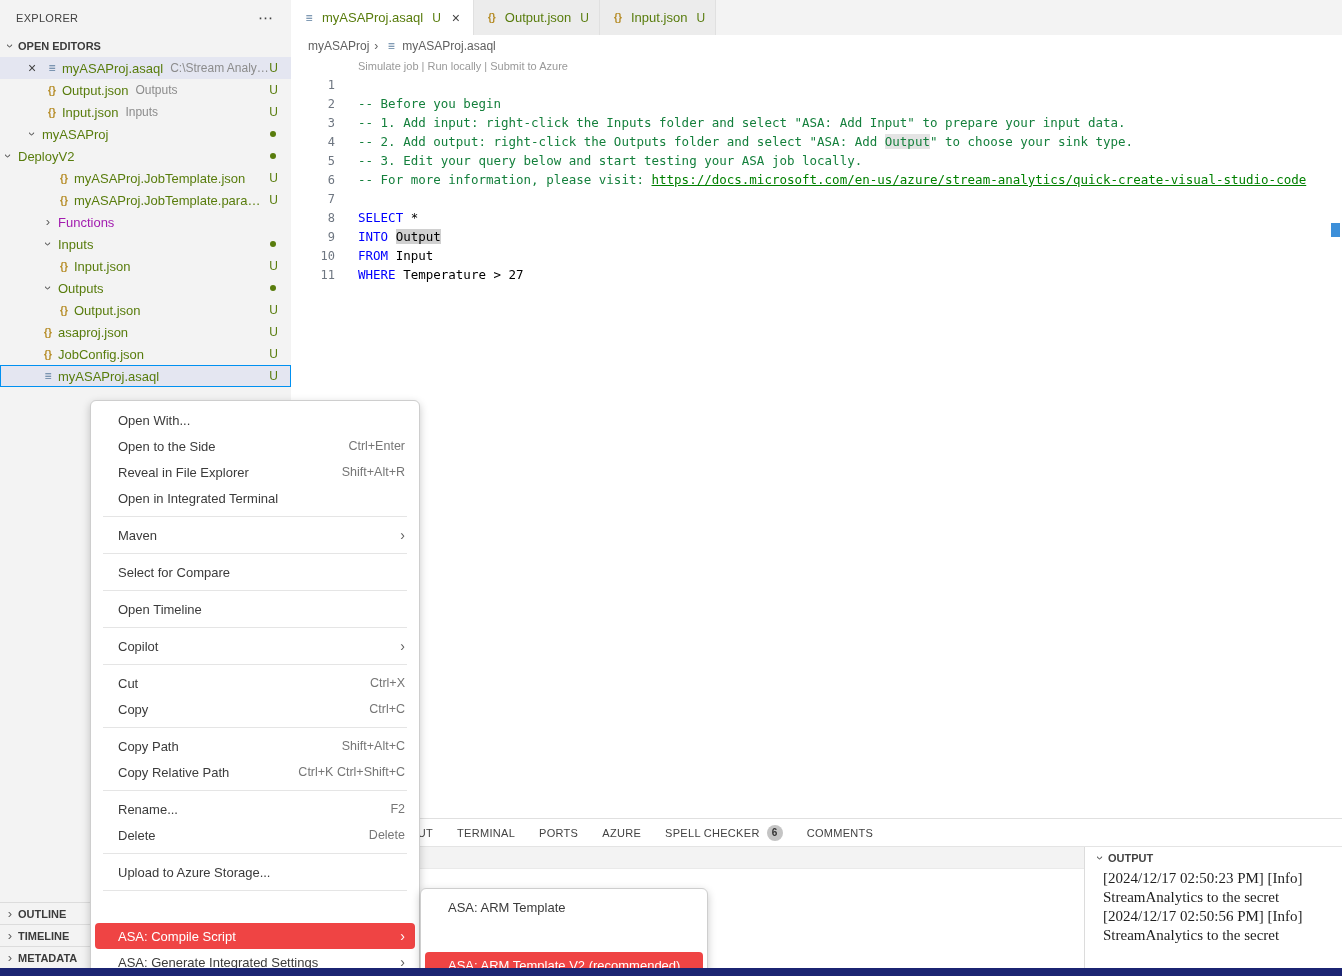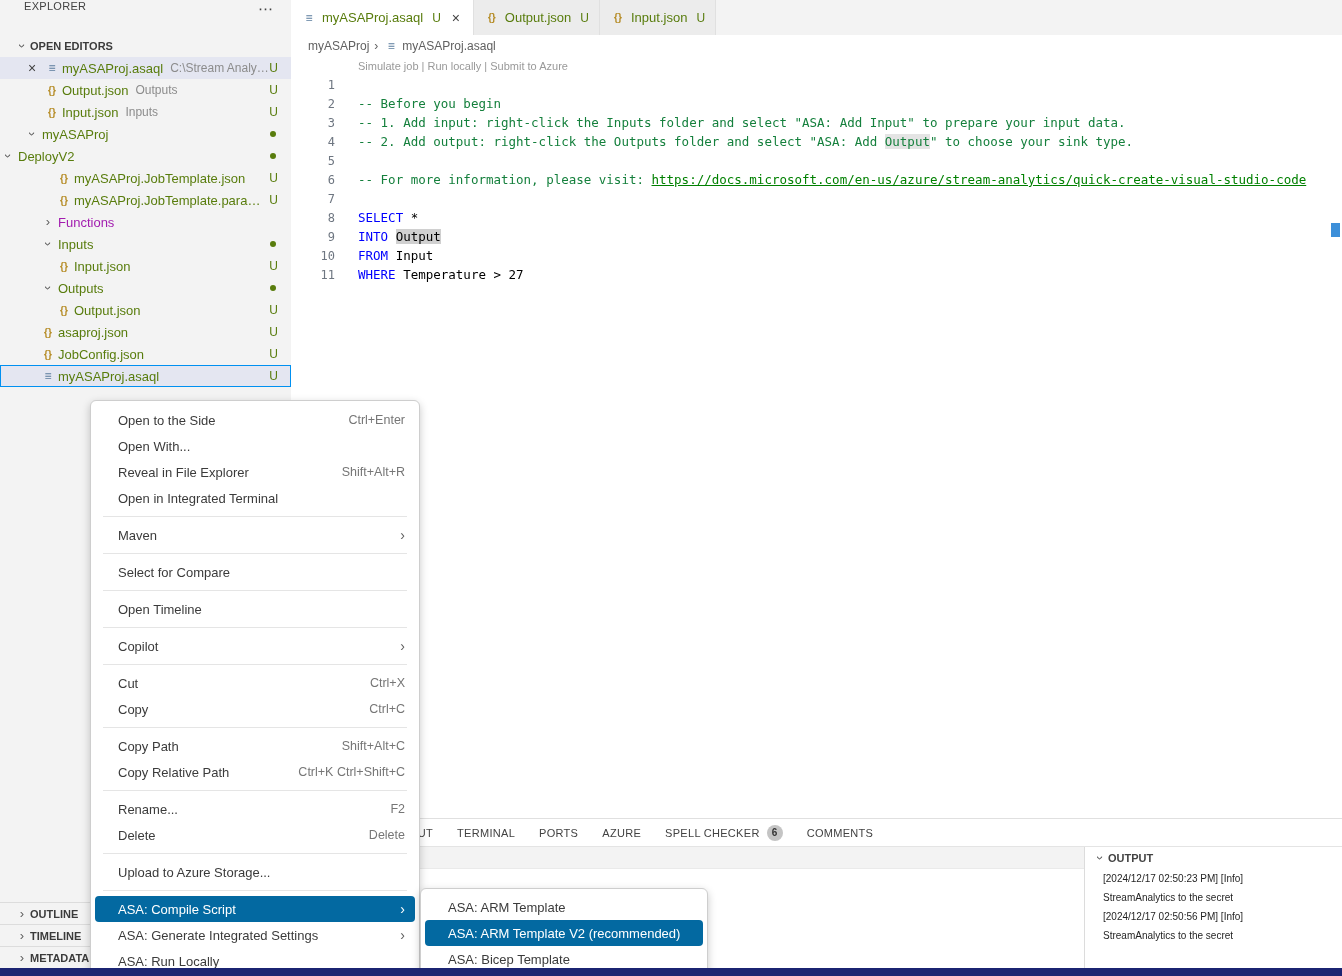--- a/index.html
+++ b/index.html
@@ -1,24 +1,24 @@
 <!DOCTYPE html>
 <html><head>
 <meta charset="utf-8">
 <style>
   *{margin:0;padding:0;box-sizing:border-box;}
   html,body{width:1342px;height:976px;}
   body{position:relative;overflow:hidden;font-family:"Liberation Sans",sans-serif;font-size:13px;color:#3b3b3b;background:#fff;}
 
   
   .sidebar{position:absolute;left:0;top:0;width:291px;height:968px;background:#f3f3f3;z-index:1;}
-  .sb-titlebar{height:35px;display:flex;padding:0 18px 0 24px;}
+  .sb-titlebar{height:35px;display:flex;align-items:center;padding:0 18px 0 16px;}
   .sb-title{font-size:11px;color:#424242;letter-spacing:.3px;}
   .sb-more{margin-left:auto;color:#424242;font-size:15px;cursor:pointer;}
-  .sb-section{height:22px;display:flex;align-items:center;font-size:11px;font-weight:bold;color:#3b3b3b;padding-left:14px;cursor:pointer;}
+  .sb-section{height:22px;display:flex;align-items:center;font-size:11px;font-weight:bold;color:#3b3b3b;padding-left:2px;cursor:pointer;}
   .chev{display:inline-block;width:16px;min-width:16px;text-align:center;color:#5f5f5f;font-size:13px;font-weight:normal;line-height:16px;}
   .chev.down{transform:rotate(90deg);}
   .oe-row{height:22px;display:flex;align-items:center;padding-left:28px;cursor:pointer;}
   .oe-row.active{background:#e4e6f1;}
   .oe-close{width:16px;min-width:16px;color:#424242;font-size:14px;cursor:pointer;}
   .oe-close.hidden{visibility:hidden;}
   .ficon{display:inline-block;width:16px;min-width:16px;text-align:center;font-size:10px;font-weight:bold;}
   .ficon.json{color:#b58b24;}
   .ficon.asaql{color:#5b7e9e;font-size:12px;font-weight:normal;}
   .untracked{color:#587c0c;}
@@ -62,32 +62,32 @@
   
   .panel{position:absolute;left:0;top:818px;width:1051px;height:150px;background:#fff;border-top:1px solid #e0e0e0;}
   .panel-tabs{height:28px;display:flex;align-items:center;padding-left:95px;gap:24px;border-bottom:1px solid #e4e4e4;}
   .panel-tab{display:flex;align-items:center;font-size:11px;color:#424242;letter-spacing:.3px;height:100%;cursor:pointer;}
   .pt-badge{min-width:16px;height:16px;border-radius:9px;background:#c4c4c4;color:#333;font-size:10px;display:inline-flex;align-items:center;justify-content:center;margin-left:7px;padding:0 4px;font-weight:bold;}
   .panel-content{display:flex;height:121px;}
   .panel-left{flex:1;border-right:1px solid #dcdcdc;}
   .panel-left-header{height:22px;background:#f3f3f3;border-bottom:1px solid #eaeaea;}
   .output-pane{width:257px;}
   .output-header{height:22px;display:flex;align-items:center;font-size:11px;font-weight:bold;color:#424242;padding-left:7px;cursor:pointer;}
-  .out-lines{font-family:Liberation Sans, sans-serif;font-size:10px;color:#1f1f1f;line-height:19px;padding-left:18px;white-space:pre;overflow:hidden;}
+  .out-lines{font-family:Liberation Serif, serif;font-size:15px;color:#1f1f1f;line-height:19px;padding-left:18px;white-space:pre;overflow:hidden;}
 
   
   .statusbar{position:absolute;left:0;bottom:0;width:1342px;height:8px;background:#1b2472;z-index:70;}
 
   
   .ctx-menu{position:absolute;left:90px;top:400px;width:330px;background:#fff;border:1px solid #cecece;border-radius:6px;box-shadow:0 3px 9px rgba(0,0,0,.22);z-index:60;padding:6px 0;}
   .menu-item{height:26px;display:flex;align-items:center;margin:0 4px;padding:0 10px 0 23px;border-radius:4px;font-size:13px;color:#3b3b3b;cursor:pointer;}
   .mi-label{white-space:nowrap;}
   .shortcut{margin-left:auto;color:#767676;font-size:12.5px;padding-left:20px;}
   .sub-arrow{margin-left:auto;color:#5f5f5f;font-size:14px;}
-  .menu-item.hl{background:#0369a1;color:#fff;}
+  .menu-item.hl{background:#ef4444;color:#fff;margin-top:32px;}
   .menu-item.hl .shortcut,.menu-item.hl .sub-arrow{color:#fff;}
   .menu-sep{height:1px;background:#e5e5e5;margin:5px 12px;}
   .sub-menu{position:absolute;left:420px;top:888px;width:288px;background:#fff;border:1px solid #cecece;border-radius:6px;box-shadow:0 3px 9px rgba(0,0,0,.22);z-index:61;padding:5px 0;}
 </style>
 </head>
 <body>
 
 <div class="sidebar">
   <div class="sb-titlebar">
     <span class="sb-title">EXPLORER</span>
@@ -225,21 +225,21 @@
         <span class="ficon asaql">≡</span>
         <span class="bc-label">myASAProj.asaql</span>
       </span>
     </div>
   <div class="codelens">Simulate job | Run locally | Submit to Azure</div>
   <div class="code" id="code-lines">
       <div class="code-line"><span class="ln">1</span><span class="code-text"></span></div>
       <div class="code-line"><span class="ln">2</span><span class="code-text"><span class="tok-comment">-- Before you begin</span></span></div>
       <div class="code-line"><span class="ln">3</span><span class="code-text"><span class="tok-comment">-- 1. Add input: right-click the Inputs folder and select "ASA: Add Input" to prepare your input data.</span></span></div>
       <div class="code-line"><span class="ln">4</span><span class="code-text"><span class="tok-comment">-- 2. Add output: right-click the Outputs folder and select "ASA: Add </span><span class="tok-comment hl-light">Output</span><span class="tok-comment">" to choose your sink type.</span></span></div>
-      <div class="code-line"><span class="ln">5</span></div>
+      <div class="code-line"><span class="ln">5</span><span class="code-text"><span class="tok-comment">-- 3. Edit your query below and start testing your ASA job locally.</span></span></div>
       <div class="code-line"><span class="ln">6</span><span class="code-text"><span class="tok-comment">-- For more information, please visit: </span><span class="tok-link">https://docs.microsoft.com/en-us/azure/stream-analytics/quick-create-visual-studio-code</span></span></div>
       <div class="code-line"><span class="ln">7</span><span class="code-text"></span></div>
       <div class="code-line"><span class="ln">8</span><span class="code-text"><span class="tok-keyword">SELECT</span><span class="tok-plain"> *</span></span></div>
       <div class="code-line"><span class="ln">9</span><span class="code-text"><span class="tok-keyword">INTO</span><span class="tok-plain"> </span><span class="tok-plain hl-strong">Output</span></span></div>
       <div class="code-line"><span class="ln">10</span><span class="code-text"><span class="tok-keyword">FROM</span><span class="tok-plain"> Input</span></span></div>
       <div class="code-line"><span class="ln">11</span><span class="code-text"><span class="tok-keyword">WHERE</span><span class="tok-plain"> Temperature &gt; 27</span></span></div>
     </div>
   <div class="ruler-mark"></div>
 
   <div class="panel">
@@ -276,25 +276,25 @@
         <div class="out-lines" id="out-lines"><div class="out-line">[2024/12/17 02:50:23 PM] [Info]</div><div class="out-line">StreamAnalytics to the secret</div><div class="out-line">[2024/12/17 02:50:56 PM] [Info]</div><div class="out-line">StreamAnalytics to the secret</div></div>
       </div>
     </div>
   </div>
 </div>
 
 <div class="statusbar"></div>
 
 <div class="ctx-menu" id="ctx-menu">
     <div class="menu-item">
+      <span class="mi-label">Open With...</span>
+    </div>
+    <div class="menu-item">
       <span class="mi-label">Open to the Side</span>
       <span class="shortcut">Ctrl+Enter</span>
-    </div>
-    <div class="menu-item">
-      <span class="mi-label">Open With...</span>
     </div>
     <div class="menu-item">
       <span class="mi-label">Reveal in File Explorer</span>
       <span class="shortcut">Shift+Alt+R</span>
     </div>
     <div class="menu-item">
       <span class="mi-label">Open in Integrated Terminal</span>
     </div>
     <div class="menu-sep"></div>
     <div class="menu-item">

